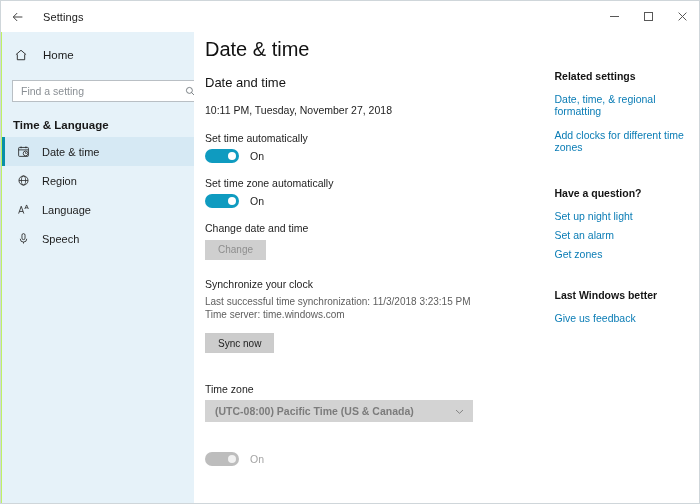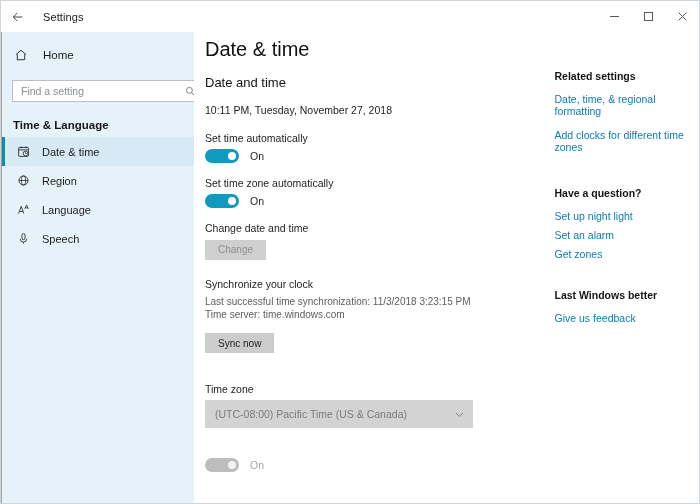--- a/index.html
+++ b/index.html
@@ -12,21 +12,21 @@
     height: 504px;
     font-family: "Liberation Sans", sans-serif;
     overflow: hidden;
     color: #1a1a1a;
   }
 
   .window {
     position: relative;
     width: 700px;
     height: 504px;
-    background: #a3a3a3;
+    background: #bef264;
     border: 1px solid #cfd6da;
     box-sizing: border-box;
     overflow: hidden;
   }
 
   
   .titlebar {
     position: absolute;
     top: 0; left: 0;
     width: 100%;
@@ -256,27 +256,28 @@
   .block-gap-sm { height: 12px; }
 
   .muted-line {
     font-size: 10px;
     color: #5e5e5e;
     line-height: 13px;
   }
 
   .dropdown {
     width: 268px;
-    height: 28px;
+    height: 22px;
     box-sizing: border-box;
     display: flex;
     align-items: center;
     justify-content: space-between;
     padding: 0 7px 0 9px;
     font-size: 10.5px;
+    font-weight: bold;
   }
   .dropdown.disabled {
     background: #d3d3d3;
     border: 1px solid #d3d3d3;
     color: #7c7c7c;
   }
   .chev { display: flex; align-items: center; }
 
   
   .rc-head {

